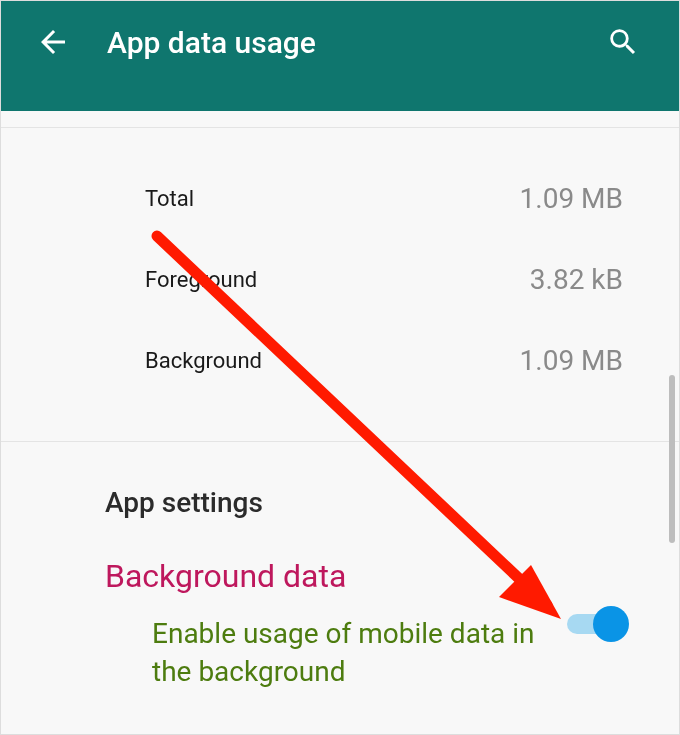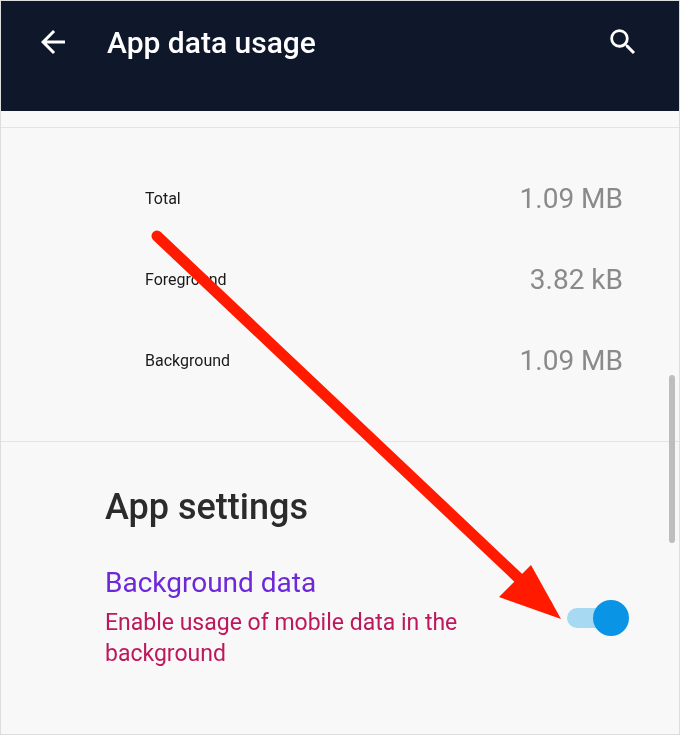--- a/index.html
+++ b/index.html
@@ -6,21 +6,21 @@
     body {
       width: 680px;
       height: 735px;
       font-family: Roboto, -apple-system, BlinkMacSystemFont, "Segoe UI", Arial, sans-serif;
       background: #f8f8f8;
       overflow: hidden;
       position: relative;
       border: 1px solid #ddd;
     }
     .appbar {
-      background: #0f172a;
+      background: #0f766e;
       height: 110px;
       display: flex;
       align-items: center;
       padding: 0 16px 28px 16px;
       gap: 24px;
     }
     .appbar .back {
       width: 44px;
       height: 44px;
       display: flex;
@@ -54,49 +54,50 @@
       margin-top: 16px;
       padding: 30px 0 40px 0;
     }
     .row {
       display: flex;
       justify-content: space-between;
       align-items: center;
       padding: 24px 56px 24px 144px;
     }
     .row .label {
-      font-size: 16px;
+      font-size: 22px;
       color: #1a1a1a;
     }
     .row .value {
       font-size: 28px;
       color: #8a8a8a;
     }
     .section-header {
-      font-size: 36px;
+      font-size: 28px;
       font-weight: 500;
       color: #2b2b2b;
       padding: 44px 12px 8px 104px;
     }
     .setting-row {
       display: flex;
       align-items: center;
       justify-content: space-between;
       padding: 30px 58px 0 104px;
     }
     .setting-text .primary {
-      font-size: 28px;
-      color: #6d28d9;
-      margin-bottom: 8px;
+      font-size: 32px;
+      color: #be185d;
+      margin-bottom: 20px;
     }
     .setting-text .secondary {
-      font-size: 23px;
-      color: #be185d;
+      font-size: 28px;
+      color: #4d7c0f;
       line-height: 1.35;
       max-width: 420px;
+      margin-left: 47px;
     }
     .toggle {
       position: relative;
       width: 56px;
       height: 36px;
       flex-shrink: 0;
       cursor: pointer;
     }
     .toggle .track {
       position: absolute;

